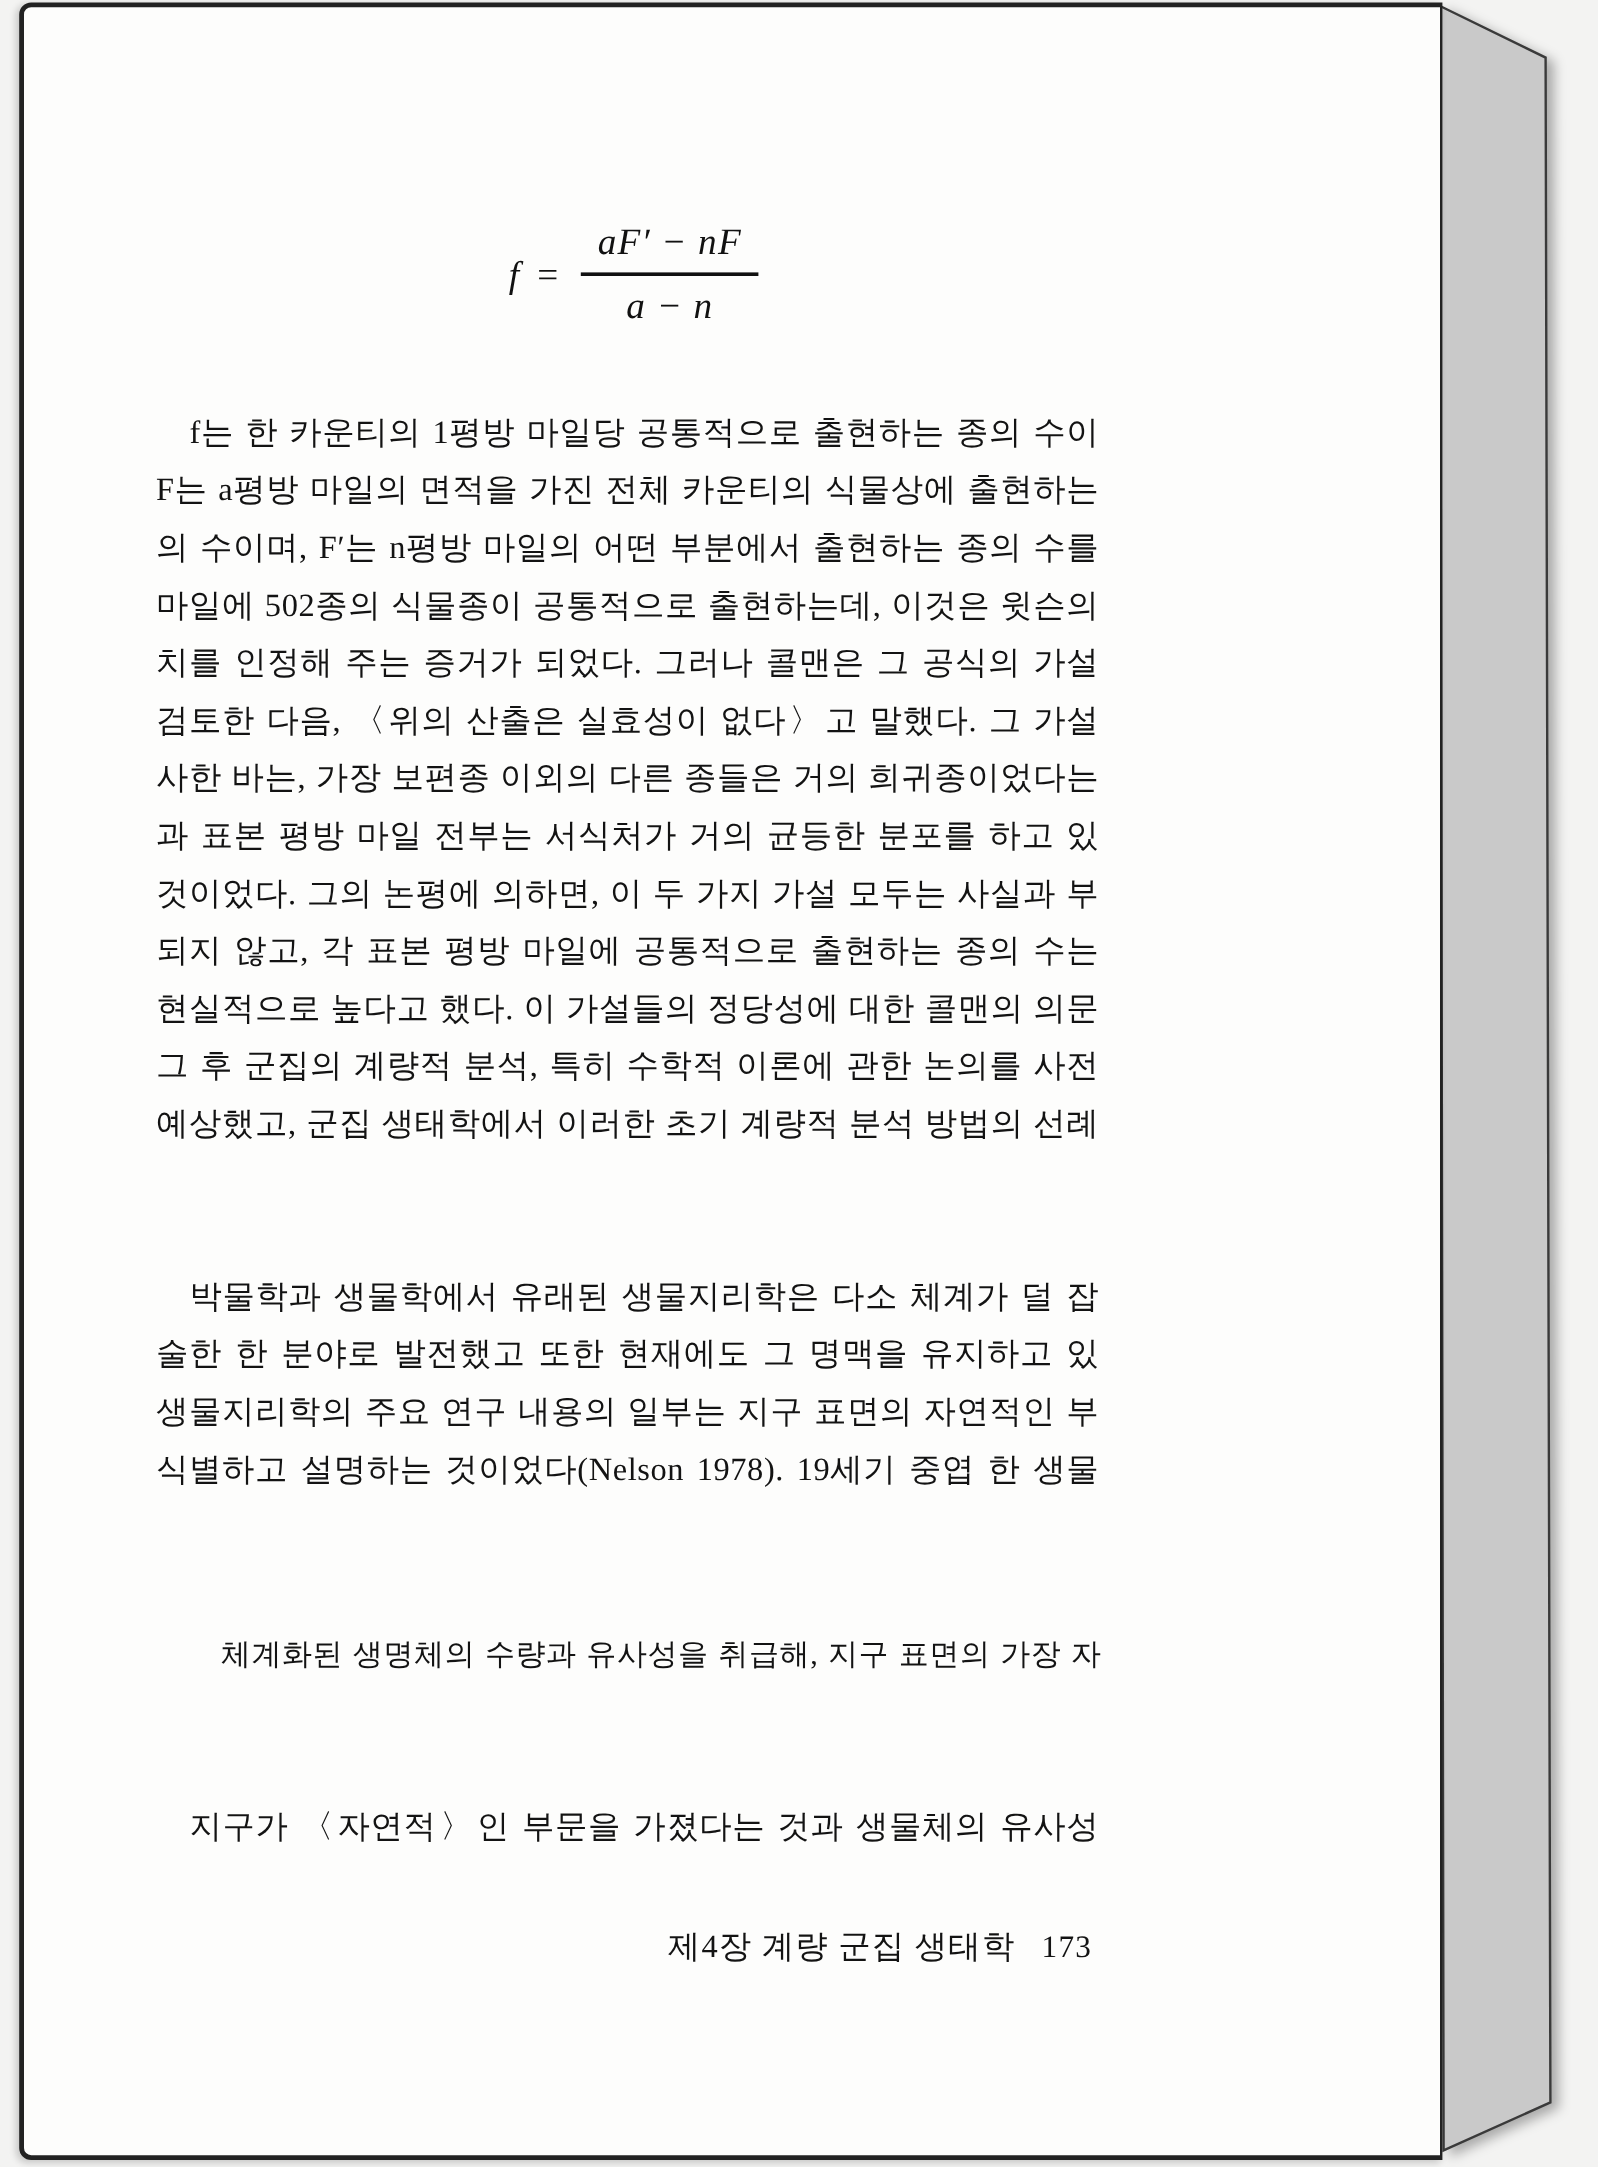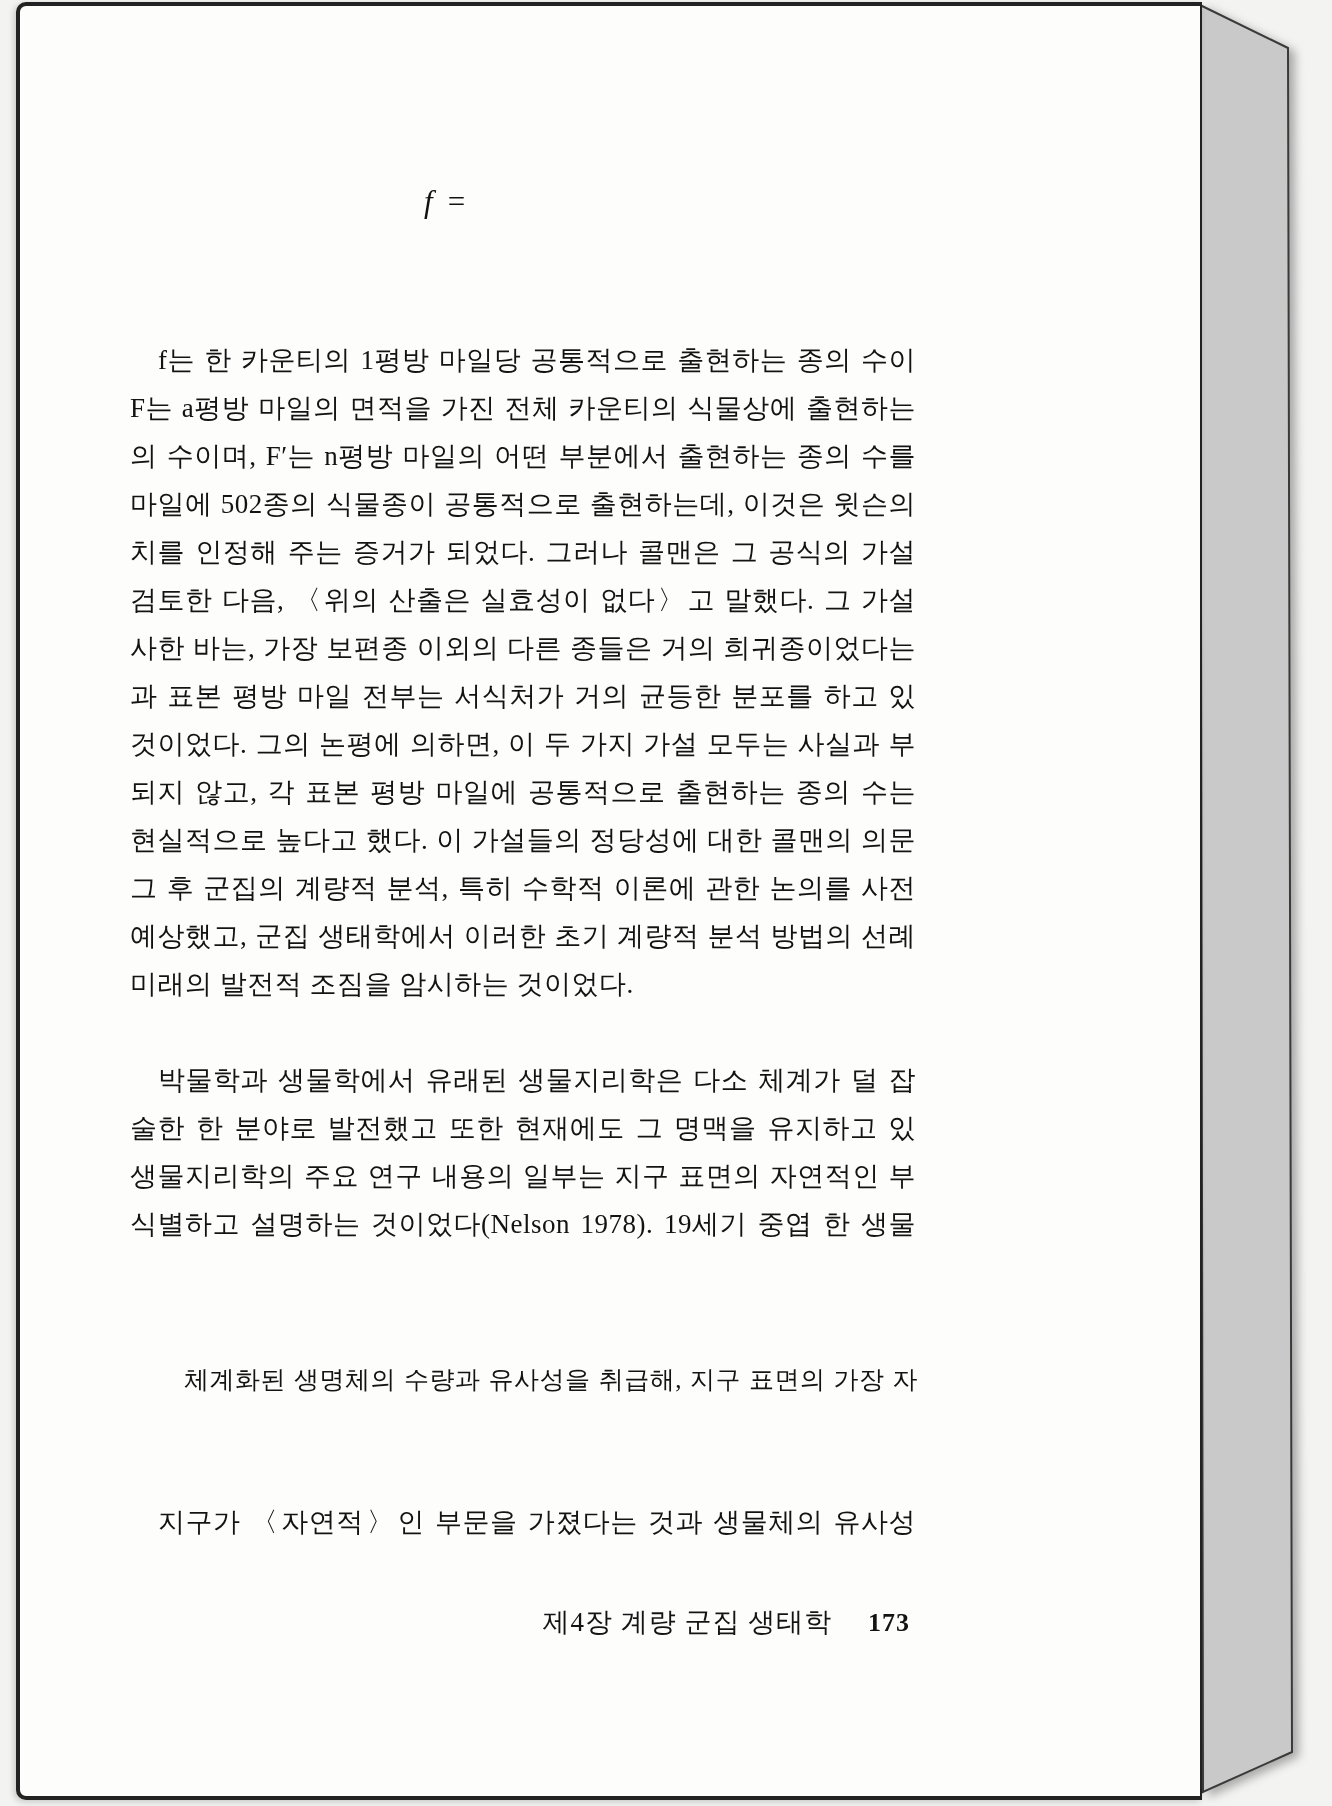--- a/index.html
+++ b/index.html
@@ -56,52 +56,55 @@
   .p2{top:1050px;}
   .quote{top:1348px;left:128px;width:770px;}
   .quote .line{height:52px;line-height:52px;font-size:25px;}
   .quote .line.indent{text-indent:36px;}
   .p3{top:1492px;}
   
   .footer{
     position:absolute;top:1598px;left:110px;width:780px;
     text-align:right;font-size:27px;color:#131313;letter-spacing:1px;
   }
-  .footer .pagenum{margin-left:28px;font-weight:bold;font-size:26px;}
+  .footer .pagenum{margin-left:14px;font-weight:normal;font-size:26px;}
 </style>
 </head>
 <body>
 
 <svg class="edge-svg" width="146" height="1806" viewBox="0 0 146 1806">
   <polygon points="14,5 102,48 106,1752 17,1792" fill="#c9c9c9" stroke="#3a3a3a" stroke-width="2"></polygon>
 </svg>
 
 <div class="page">
 
   <div class="formula">
     <span class="lhs">f</span>
     <span class="eq">=</span>
+    <span class="fraction">
+      <span class="num" style="display:block">aF′ − nF</span>
+      <span class="den" style="display:block">a − n</span>
+    </span>
   </div>
 
   <div class="textblock p1">
 
   <div class="line indent">f는 한 카운티의 1평방 마일당 공통적으로 출현하는 종의 수이고,</div>
       <div class="line">F는 a평방 마일의 면적을 가진 전체 카운티의 식물상에 출현하는 종</div>
       <div class="line">의 수이며, F′는 n평방 마일의 어떤 부분에서 출현하는 종의 수를 나</div>
       <div class="line">마일에 502종의 식물종이 공통적으로 출현하는데, 이것은 윗슨의 추정</div>
       <div class="line">치를 인정해 주는 증거가 되었다. 그러나 콜맨은 그 공식의 가설들을</div>
       <div class="line">검토한 다음, 〈위의 산출은 실효성이 없다〉고 말했다. 그 가설들이 시</div>
       <div class="line">사한 바는, 가장 보편종 이외의 다른 종들은 거의 희귀종이었다는 것</div>
       <div class="line">과 표본 평방 마일 전부는 서식처가 거의 균등한 분포를 하고 있다는</div>
       <div class="line">것이었다. 그의 논평에 의하면, 이 두 가지 가설 모두는 사실과 부합</div>
       <div class="line">되지 않고, 각 표본 평방 마일에 공통적으로 출현하는 종의 수는 비</div>
       <div class="line">현실적으로 높다고 했다. 이 가설들의 정당성에 대한 콜맨의 의문점은</div>
       <div class="line">그 후 군집의 계량적 분석, 특히 수학적 이론에 관한 논의를 사전에</div>
       <div class="line">예상했고, 군집 생태학에서 이러한 초기 계량적 분석 방법의 선례는</div>
-      <div class="line end">미래의 발전적 조짐을 암시하는 것이었다.</div>
     </div>
 
   <div class="textblock p2">
 
   <div class="line indent">박물학과 생물학에서 유래된 생물지리학은 다소 체계가 덜 잡힌 허</div>
       <div class="line">술한 한 분야로 발전했고 또한 현재에도 그 명맥을 유지하고 있다.</div>
       <div class="line">생물지리학의 주요 연구 내용의 일부는 지구 표면의 자연적인 부문을</div>
       <div class="line">식별하고 설명하는 것이었다(Nelson 1978). 19세기 중엽 한 생물지리</div>
     </div>
 

